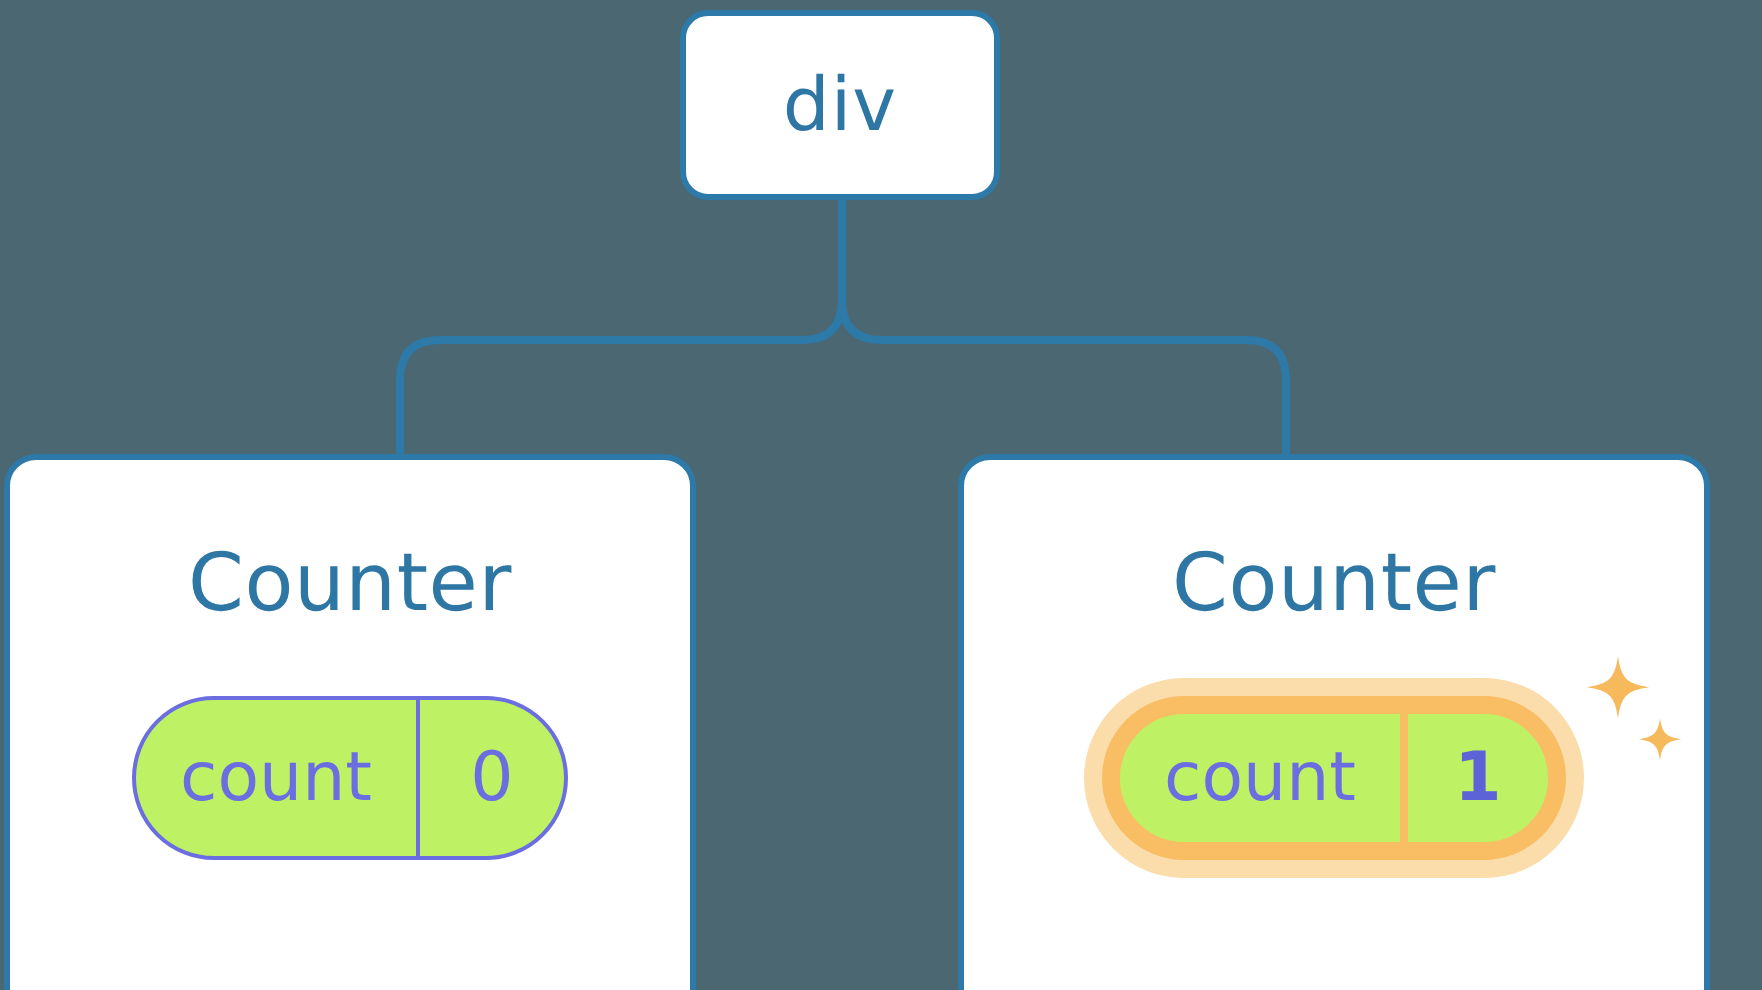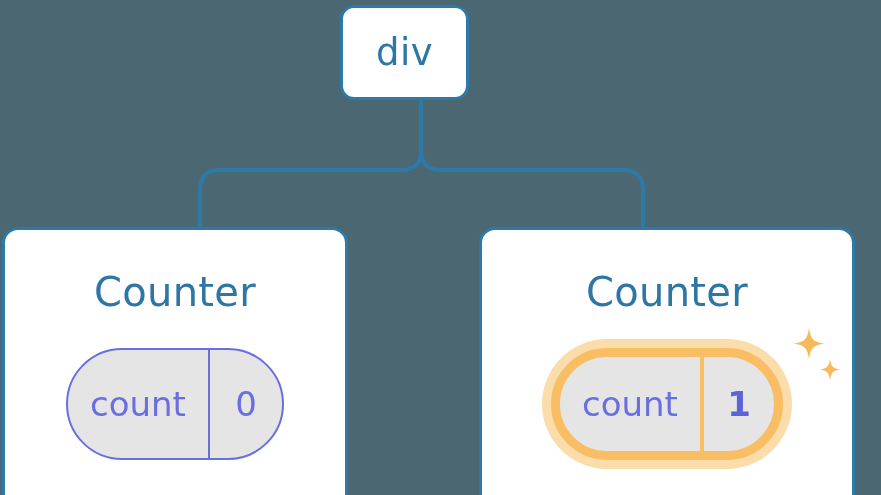--- a/index.html
+++ b/index.html
@@ -23,21 +23,21 @@
     width: 881px;
     height: 495px;
     z-index: 1;
   }
 
   
   .node-root {
     position: absolute;
     left: 340px;
     top: 5px;
-    width: 129px;
+    width: 160px;
     height: 95px;
     background: #ffffff;
     border: 3px solid #2d79a8;
     border-radius: 14px;
     box-sizing: border-box;
     z-index: 3;
     display: flex;
     align-items: center;
     justify-content: center;
   }
@@ -91,24 +91,24 @@
     justify-content: center;
   }
   .pill-positioner {
     position: relative;
     display: inline-block;
   }
   .pill {
     position: relative;
     display: flex;
     align-items: stretch;
-    height: 112px;
+    height: 82px;
     border-radius: 999px;
     box-sizing: border-box;
-    background: #e5e5e5;
+    background: #bef264;
   }
   .pill-plain {
     border: 2px solid #6b6ee0;
   }
   .pill-highlight {
     border: 9px solid #f9be63;
     box-shadow: 0 0 0 9px #fbdcab;
   }
   .pill-key, .pill-val {
     display: flex;

